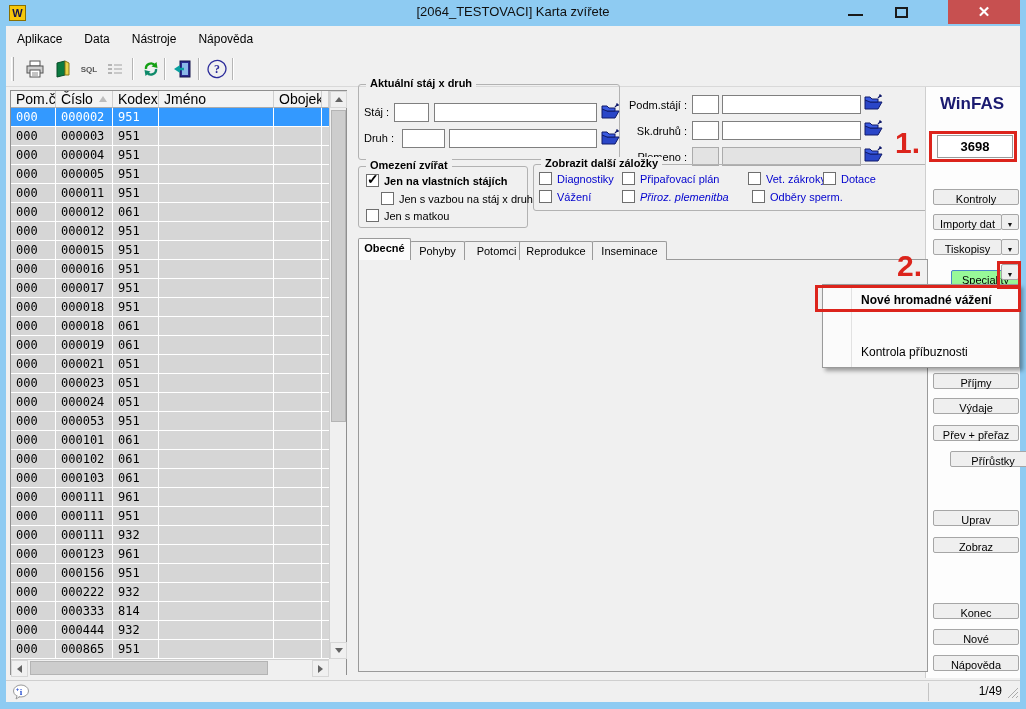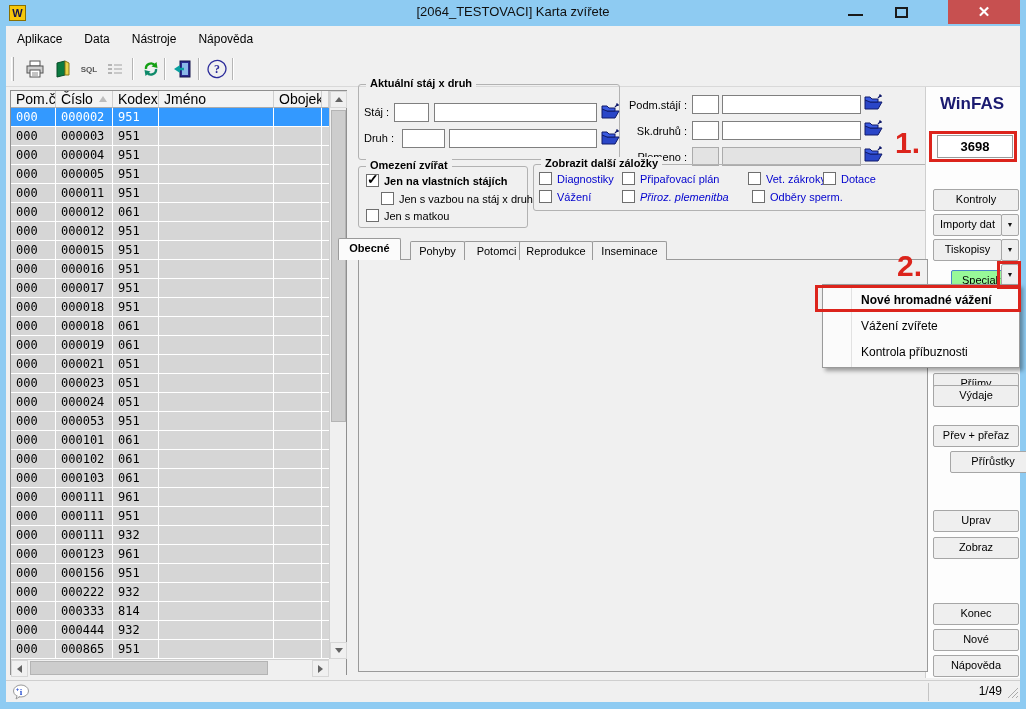--- a/index.html
+++ b/index.html
@@ -87,21 +87,21 @@
          border-radius:2px 2px 0 0; text-align:center; line-height:18px; font-size:11px; z-index:2; }
   .tab.active { top:238px; height:22px; background:#fbfbfb; font-weight:bold; z-index:3; }
   .tabpanel { position:absolute; left:358px; top:259px; width:570px; height:413px; border:1px solid #9a9a9a; background:#f0f0f0; z-index:1; }
 
   
   .rstrip { position:absolute; left:925px; top:87px; width:95px; height:591px; background:#fdfdfd; border-left:1px solid #cfcfcf; }
   .winfas-logo { position:absolute; left:930px; top:94px; width:84px; text-align:center; font-size:17px; font-weight:bold;
                  color:#1b1b70; letter-spacing:0px; }
   .num-fld { position:absolute; left:937px; top:135px; width:76px; height:23px; background:#fff; border:1px solid #9a9a9a;
              font-weight:bold; font-size:13px; text-align:center; line-height:21px; }
-  .btn { position:absolute; height:22px; background:#efefef; border:1px solid #a6a6a6; border-radius:2px;
+  .btn { position:absolute; height:16px; background:#efefef; border:1px solid #a6a6a6; border-radius:2px;
          font-size:11px; text-align:center; line-height:19px; }
   .btn.main { left:933px; width:86px; }
   .btn.split-main { left:933px; width:69px; }
   .btn.split-arrow { left:1001px; width:18px; font-size:7px; line-height:19px; color:#111; }
   .btn.green { background:#98f898; border-color:#4a86c8; }
 
   
   .ctx-menu { position:absolute; left:822px; top:284px; width:198px; height:84px; background:#fbfbfb;
               border:1px solid #9a9a9a; box-shadow:3px 3px 4px rgba(0,0,0,0.35); z-index:20; }
   .ctx-gutter { position:absolute; left:28px; top:2px; width:1px; height:80px; background:#e2e2e2; }
@@ -563,21 +563,21 @@
     </label>
   <label class="cbx blue" style="left:622px;top:190px;font-style:italic;">
       <span class="box"></span>
       <span>Přiroz. plemenitba</span>
     </label>
   <label class="cbx blue" style="left:730px;top:190px;margin-left:22px;">
       <span class="box"></span>
       <span>Odběry sperm.</span>
     </label>
 
-  <div class="tab active" style="left:338px;width:63px;">Obecné</div>
+  <div class="tab active" style="left:358px;width:53px;">Obecné</div>
   <div class="tab" style="left:410px;width:55px;">Pohyby</div>
   <div class="tab" style="left:464px;width:65px;">Potomci</div>
   <div class="tab" style="left:519px;width:74px;">Reprodukce</div>
   <div class="tab" style="left:592px;width:75px;">Inseminace</div>
   <div class="tabpanel"></div>
 
   <span class="lbl" style="left:368px;top:271px;">Pom.č. :</span>
   <div class="fld b" style="left:438px;top:268px;width:30px;">000</div>
   <span class="lbl r" style="left:480px;top:271px;width:44px;">Číslo :</span>
   <div class="fld b" style="left:528px;top:268px;width:52px;">000002</div>
@@ -666,33 +666,32 @@
 
   <div class="btn main" style="top:189px;">Kontroly</div>
   <div class="btn split-main" style="top:214px;">Importy dat</div>
   <div class="btn split-arrow" style="top:214px;"><span>▼</span></div>
   <div class="btn split-main" style="top:239px;">Tiskopisy</div>
   <div class="btn split-arrow" style="top:239px;"><span>▼</span></div>
   <div class="btn split-main green" style="top:270px;margin-left:18px;">Speciality</div>
   <div class="btn split-arrow" style="top:264px;"><span>▼</span></div>
 
   <div class="btn main" style="top:373px;">Příjmy</div>
-  <div class="btn main" style="top:385px;">Výdaje</div>
+  <div class="btn main" style="top:398px;">Výdaje</div>
   <div class="btn main" style="top:425px;">Přev + přeřaz</div>
   <div class="btn main" style="top:451px;margin-left:17px;">Přírůstky</div>
   <div class="btn main" style="top:510px;">Uprav</div>
   <div class="btn main" style="top:537px;">Zobraz</div>
   <div class="btn main" style="top:603px;">Konec</div>
   <div class="btn main" style="top:629px;">Nové</div>
   <div class="btn main" style="top:655px;">Nápověda</div>
 
   <div class="ctx-menu">
     <div class="ctx-gutter"></div>
     <div class="ctx-item bold" style="top:2px;">Nové hromadné vážení</div>
-    <div class="ctx-item" style="top:28px;">Vážení zvířete</div>
     <div class="ctx-item" style="top:54px;">Kontrola příbuznosti</div>
   </div>
 
   <div class="anno-num" style="left:895px;top:126px;">1.</div>
   <div class="anno-rect" style="left:929px;top:131px;width:88px;height:31px;"></div>
   <div class="anno-num" style="left:897px;top:249px;">2.</div>
   <div class="anno-rect" style="left:997px;top:261px;width:24px;height:28px;"></div>
   <div class="anno-rect" style="left:815px;top:285px;width:206px;height:27px;z-index:31;"></div>
 
   <div class="statusbar">

